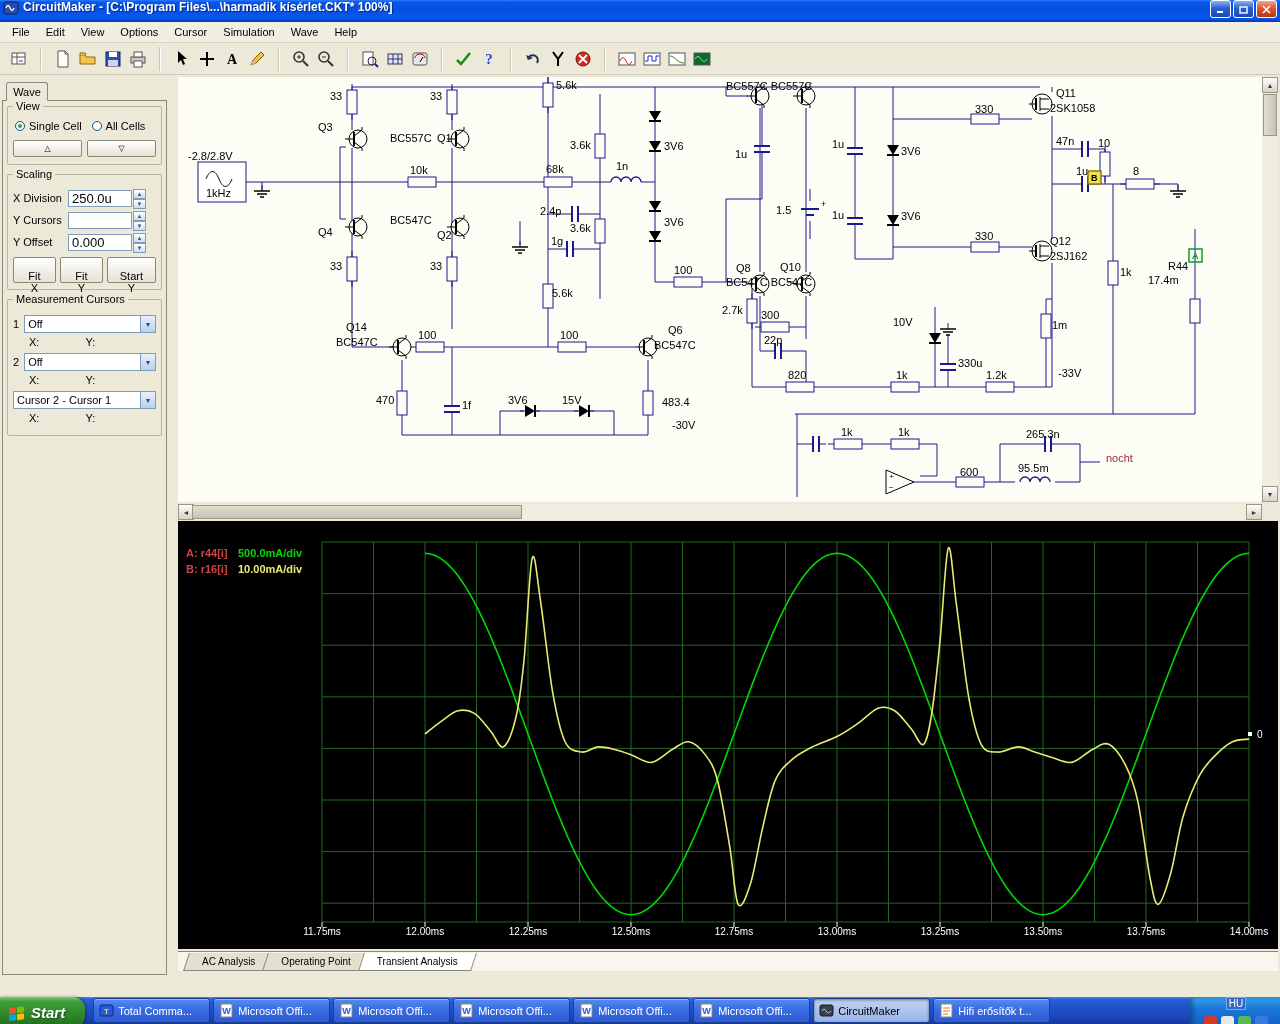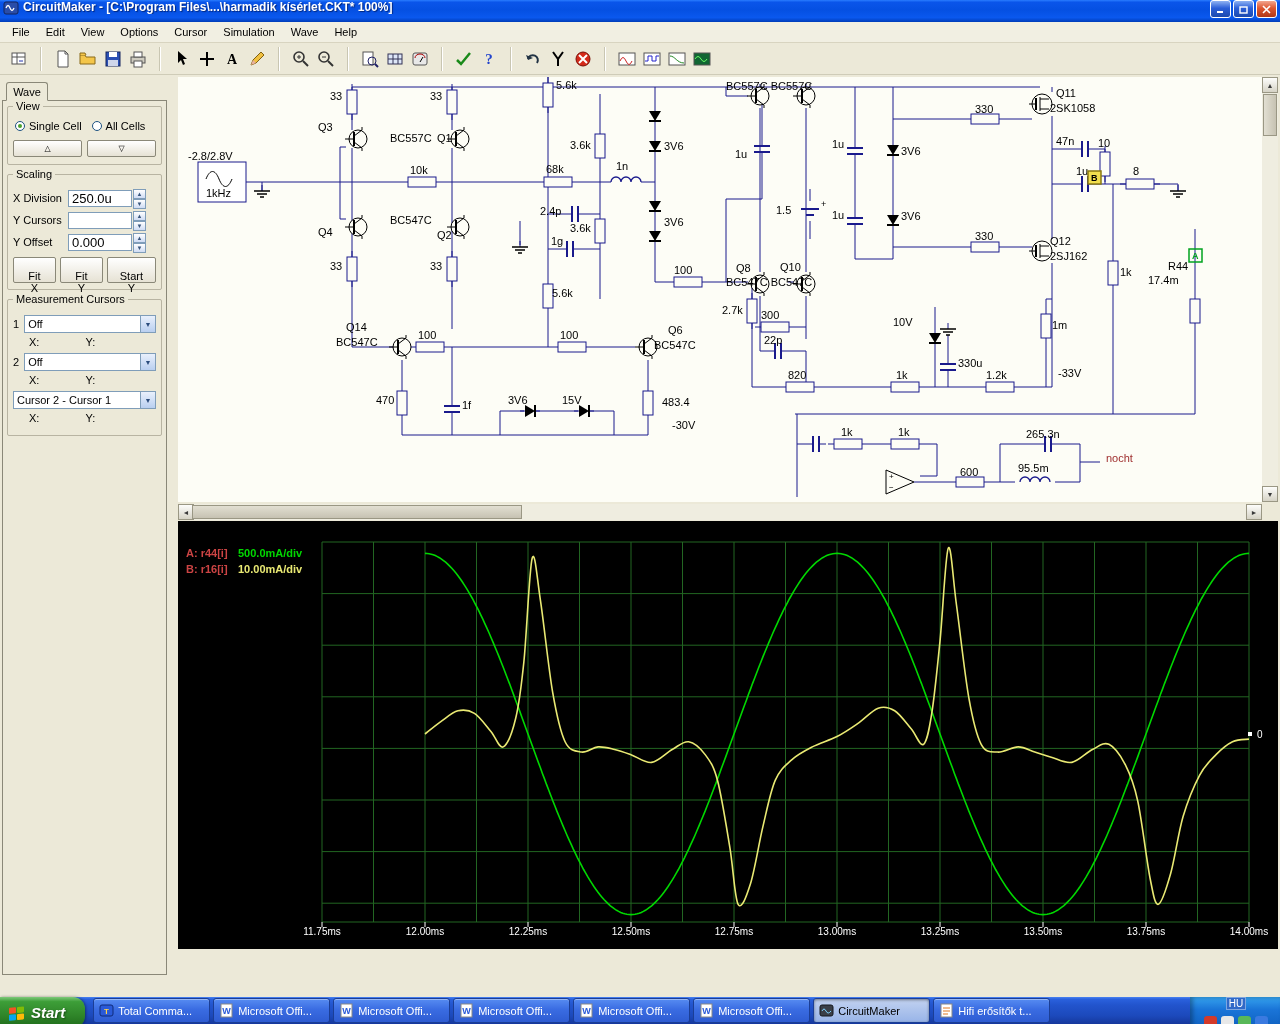--- a/index.html
+++ b/index.html
@@ -1018,20 +1018,25 @@
           <text x="1249" y="936" font-size="10" fill="#fff" text-anchor="middle">14.00ms</text>
           <rect x="1248" y="733" width="4" height="4" fill="#fff"></rect>
           <text x="1257" y="739" font-size="10" fill="#fff">0</text>
           <polyline points="425.0,554.4 427.1,554.5 429.1,554.8 431.2,555.2 433.2,555.8 435.3,556.6 437.4,557.6 439.4,558.7 441.5,560.1 443.5,561.6 445.6,563.2 447.7,565.1 449.7,567.1 451.8,569.3 453.8,571.6 455.9,574.1 458.0,576.7 460.0,579.5 462.1,582.5 464.1,585.6 466.2,588.9 468.3,592.3 470.3,595.8 472.4,599.5 474.4,603.3 476.5,607.3 478.6,611.4 480.6,615.6 482.7,619.9 484.7,624.3 486.8,628.8 488.9,633.5 490.9,638.2 493.0,643.1 495.0,648.0 497.1,653.0 499.2,658.1 501.2,663.3 503.3,668.5 505.3,673.8 507.4,679.2 509.5,684.6 511.5,690.1 513.6,695.6 515.6,701.2 517.7,706.7 519.8,712.4 521.8,718.0 523.9,723.7 525.9,729.3 528.0,735.0 530.1,740.7 532.1,746.3 534.2,752.0 536.2,757.6 538.3,763.3 540.4,768.8 542.4,774.4 544.5,779.9 546.5,785.4 548.6,790.8 550.7,796.2 552.7,801.5 554.8,806.7 556.8,811.9 558.9,817.0 561.0,822.0 563.0,826.9 565.1,831.8 567.1,836.5 569.2,841.2 571.3,845.7 573.3,850.1 575.4,854.4 577.4,858.6 579.5,862.7 581.6,866.7 583.6,870.5 585.7,874.2 587.7,877.7 589.8,881.1 591.9,884.4 593.9,887.5 596.0,890.5 598.0,893.3 600.1,895.9 602.2,898.4 604.2,900.7 606.3,902.9 608.3,904.9 610.4,906.8 612.5,908.4 614.5,909.9 616.6,911.3 618.6,912.4 620.7,913.4 622.8,914.2 624.8,914.8 626.9,915.2 628.9,915.5 631.0,915.6 633.1,915.5 635.1,915.2 637.2,914.8 639.2,914.2 641.3,913.4 643.4,912.4 645.4,911.3 647.5,909.9 649.5,908.4 651.6,906.8 653.7,904.9 655.7,902.9 657.8,900.7 659.8,898.4 661.9,895.9 664.0,893.3 666.0,890.5 668.1,887.5 670.1,884.4 672.2,881.1 674.3,877.7 676.3,874.2 678.4,870.5 680.4,866.7 682.5,862.7 684.6,858.6 686.6,854.4 688.7,850.1 690.7,845.7 692.8,841.2 694.9,836.5 696.9,831.8 699.0,826.9 701.0,822.0 703.1,817.0 705.2,811.9 707.2,806.7 709.3,801.5 711.3,796.2 713.4,790.8 715.5,785.4 717.5,779.9 719.6,774.4 721.6,768.8 723.7,763.3 725.8,757.6 727.8,752.0 729.9,746.3 731.9,740.7 734.0,735.0 736.1,729.3 738.1,723.7 740.2,718.0 742.2,712.4 744.3,706.7 746.4,701.2 748.4,695.6 750.5,690.1 752.5,684.6 754.6,679.2 756.7,673.8 758.7,668.5 760.8,663.3 762.8,658.1 764.9,653.0 767.0,648.0 769.0,643.1 771.1,638.2 773.1,633.5 775.2,628.8 777.3,624.3 779.3,619.9 781.4,615.6 783.4,611.4 785.5,607.3 787.6,603.3 789.6,599.5 791.7,595.8 793.7,592.3 795.8,588.9 797.9,585.6 799.9,582.5 802.0,579.5 804.0,576.7 806.1,574.1 808.2,571.6 810.2,569.3 812.3,567.1 814.3,565.1 816.4,563.2 818.5,561.6 820.5,560.1 822.6,558.7 824.6,557.6 826.7,556.6 828.8,555.8 830.8,555.2 832.9,554.8 834.9,554.5 837.0,554.4 839.1,554.5 841.1,554.8 843.2,555.2 845.2,555.8 847.3,556.6 849.4,557.6 851.4,558.7 853.5,560.1 855.5,561.6 857.6,563.2 859.7,565.1 861.7,567.1 863.8,569.3 865.8,571.6 867.9,574.1 870.0,576.7 872.0,579.5 874.1,582.5 876.1,585.6 878.2,588.9 880.3,592.3 882.3,595.8 884.4,599.5 886.4,603.3 888.5,607.3 890.6,611.4 892.6,615.6 894.7,619.9 896.7,624.3 898.8,628.8 900.9,633.5 902.9,638.2 905.0,643.1 907.0,648.0 909.1,653.0 911.2,658.1 913.2,663.3 915.3,668.5 917.3,673.8 919.4,679.2 921.5,684.6 923.5,690.1 925.6,695.6 927.6,701.2 929.7,706.7 931.8,712.4 933.8,718.0 935.9,723.7 937.9,729.3 940.0,735.0 942.1,740.7 944.1,746.3 946.2,752.0 948.2,757.6 950.3,763.3 952.4,768.8 954.4,774.4 956.5,779.9 958.5,785.4 960.6,790.8 962.7,796.2 964.7,801.5 966.8,806.7 968.8,811.9 970.9,817.0 973.0,822.0 975.0,826.9 977.1,831.8 979.1,836.5 981.2,841.2 983.3,845.7 985.3,850.1 987.4,854.4 989.4,858.6 991.5,862.7 993.6,866.7 995.6,870.5 997.7,874.2 999.7,877.7 1001.8,881.1 1003.9,884.4 1005.9,887.5 1008.0,890.5 1010.0,893.3 1012.1,895.9 1014.2,898.4 1016.2,900.7 1018.3,902.9 1020.3,904.9 1022.4,906.8 1024.5,908.4 1026.5,909.9 1028.6,911.3 1030.6,912.4 1032.7,913.4 1034.8,914.2 1036.8,914.8 1038.9,915.2 1040.9,915.5 1043.0,915.6 1045.1,915.5 1047.1,915.2 1049.2,914.8 1051.2,914.2 1053.3,913.4 1055.4,912.4 1057.4,911.3 1059.5,909.9 1061.5,908.4 1063.6,906.8 1065.7,904.9 1067.7,902.9 1069.8,900.7 1071.8,898.4 1073.9,895.9 1076.0,893.3 1078.0,890.5 1080.1,887.5 1082.1,884.4 1084.2,881.1 1086.3,877.7 1088.3,874.2 1090.4,870.5 1092.4,866.7 1094.5,862.7 1096.6,858.6 1098.6,854.4 1100.7,850.1 1102.7,845.7 1104.8,841.2 1106.9,836.5 1108.9,831.8 1111.0,826.9 1113.0,822.0 1115.1,817.0 1117.2,811.9 1119.2,806.7 1121.3,801.5 1123.3,796.2 1125.4,790.8 1127.5,785.4 1129.5,779.9 1131.6,774.4 1133.6,768.8 1135.7,763.3 1137.8,757.6 1139.8,752.0 1141.9,746.3 1143.9,740.7 1146.0,735.0 1148.1,729.3 1150.1,723.7 1152.2,718.0 1154.2,712.4 1156.3,706.7 1158.4,701.2 1160.4,695.6 1162.5,690.1 1164.5,684.6 1166.6,679.2 1168.7,673.8 1170.7,668.5 1172.8,663.3 1174.8,658.1 1176.9,653.0 1179.0,648.0 1181.0,643.1 1183.1,638.2 1185.1,633.5 1187.2,628.8 1189.3,624.3 1191.3,619.9 1193.4,615.6 1195.4,611.4 1197.5,607.3 1199.6,603.3 1201.6,599.5 1203.7,595.8 1205.7,592.3 1207.8,588.9 1209.9,585.6 1211.9,582.5 1214.0,579.5 1216.0,576.7 1218.1,574.1 1220.2,571.6 1222.2,569.3 1224.3,567.1 1226.3,565.1 1228.4,563.2 1230.5,561.6 1232.5,560.1 1234.6,558.7 1236.6,557.6 1238.7,556.6 1240.8,555.8 1242.8,555.2 1244.9,554.8 1246.9,554.5 1249.0,554.4" fill="none" stroke="#00d800" stroke-width="1.6" clip-path="url(#plotclip)"></polyline>
           <path d="M425,735C427.7466666666666,732.85 435.9866666666663,725.97 441.4799999999996,722.1C446.97333333333296,718.23 452.4666666666667,713.0699999999999 457.96000000000004,711.78C463.4533333333334,710.49 468.9466666666663,710.9200000000001 474.43999999999966,714.36C479.933333333333,717.8 486.1133333333334,726.8299999999999 490.9200000000001,732.42C495.72666666666674,738.01 499.15999999999974,750.05 503.2799999999998,747.9C507.39999999999986,745.75 512.2066666666669,733.71 515.6400000000003,719.52C519.0733333333337,705.3299999999999 521.1333333333336,689.42 523.8800000000001,662.76C526.6266666666667,636.1 529.3733333333333,569.8799999999999 532.1199999999999,559.56C534.8666666666664,549.24 536.9266666666663,578.48 540.3599999999997,600.84C543.7933333333331,623.2 548.6000000000003,670.07 552.7200000000003,693.72C556.8400000000003,717.37 560.2733333333332,732.85 565.0799999999999,742.74C569.8866666666667,752.63 576.0666666666671,752.1999999999999 581.5600000000004,753.06C587.0533333333337,753.92 592.5466666666666,748.3299999999999 598.04,747.9C603.5333333333333,747.47 609.026666666667,749.19 614.5200000000003,750.48C620.0133333333337,751.77 624.82,753.49 631,755.64C637.18,757.79 644.7333333333336,764.24 651.6000000000003,763.38C658.4666666666669,762.52 666.0199999999998,753.9200000000001 672.1999999999998,750.48C678.3799999999999,747.04 683.186666666667,741.88 688.6800000000003,742.74C694.1733333333336,743.6 700.3533333333332,749.1899999999999 705.1599999999999,755.64C709.9666666666665,762.09 713.4000000000003,765.96 717.5200000000003,781.44C721.6400000000003,796.9200000000001 726.4466666666668,827.88 729.8800000000001,848.52C733.3133333333334,869.16 734.6866666666666,899.26 738.1199999999999,905.28C741.5533333333332,911.3 746.3599999999997,897.54 750.4799999999997,884.64C754.5999999999997,871.74 758.7200000000001,845.0799999999999 762.8400000000001,827.88C766.9600000000002,810.6800000000001 770.3933333333331,792.6200000000001 775.1999999999998,781.44C780.0066666666665,770.26 785.5000000000003,766.39 791.6800000000003,760.8C797.8600000000002,755.2099999999999 804.7266666666665,751.77 812.2799999999997,747.9C819.833333333333,744.03 829.4466666666666,741.45 837,737.58C844.5533333333334,733.71 850.7333333333336,729.41 857.6000000000003,724.68C864.4666666666669,719.9499999999999 872.02,711.35 878.1999999999999,709.2C884.3799999999999,707.0500000000001 889.1866666666668,708.3399999999999 894.6800000000002,711.78C900.1733333333335,715.22 906.3533333333331,724.25 911.1599999999999,729.84C915.9666666666666,735.4300000000001 920.0866666666669,747.9000000000001 923.5200000000003,745.32C926.9533333333337,742.74 929.0133333333335,731.5600000000001 931.7600000000002,714.36C934.5066666666669,697.16 937.2533333333334,669.64 940,642.12C942.7466666666666,614.6 945.4933333333331,555.26 948.2399999999998,549.24C950.9866666666665,543.22 953.0466666666663,581.06 956.4799999999997,606C959.9133333333331,630.94 964.7200000000001,675.66 968.8400000000001,698.88C972.9600000000002,722.1 976.3933333333331,736.2900000000001 981.1999999999998,745.32C986.0066666666665,754.35 991.5000000000003,752.63 997.6800000000003,753.06C1003.8600000000002,753.4899999999999 1012.0999999999998,747.9 1018.2799999999997,747.9C1024.4599999999998,747.9 1029.2666666666669,751.3399999999999 1034.7600000000002,753.06C1040.2533333333336,754.78 1045.0599999999997,756.5 1051.2399999999998,758.22C1057.4199999999998,759.94 1064.9733333333336,764.67 1071.8400000000001,763.38C1078.7066666666667,762.09 1086.2599999999995,753.49 1092.4399999999996,750.48C1098.6199999999997,747.47 1103.4266666666667,742.74 1108.92,745.32C1114.4133333333334,747.9000000000001 1120.593333333333,756.5 1125.3999999999996,765.96C1130.2066666666663,775.4200000000001 1133.64,783.1600000000001 1137.7600000000002,802.08C1141.8800000000003,821 1146.6866666666667,862.28 1150.12,879.48C1153.553333333333,896.6800000000001 1154.9266666666663,906.14 1158.3599999999997,905.28C1161.793333333333,904.42 1166.6000000000001,888.94 1170.7200000000003,874.32C1174.8400000000004,859.7 1178.2733333333333,833.9 1183.08,817.56C1187.8866666666665,801.2199999999999 1194.066666666667,786.5999999999999 1199.5600000000004,776.28C1205.0533333333337,765.96 1210.5466666666666,761.23 1216.04,755.64C1221.5333333333333,750.05 1227.026666666667,745.32 1232.5200000000004,742.74C1238.0133333333338,740.16 1246.2533333333333,740.5899999999999 1249,740.16" fill="none" stroke="#e9e973" stroke-width="1.6" clip-path="url(#plotclip)"></path>
           <text x="186" y="558" font-size="11" font-weight="bold" fill="#cc4444">A: r44[i]</text>
           <text x="238" y="558" font-size="11" font-weight="bold" fill="#00d800">500.0mA/div</text>
           <text x="186" y="574" font-size="11" font-weight="bold" fill="#cc4444">B: r16[i]</text>
           <text x="238" y="574" font-size="11" font-weight="bold" fill="#e9e973">10.00mA/div</text>
         </svg>
+      <div class="sheet-tabs" id="sheettabs">
+          <div class="sheet-tab"><span>AC Analysis</span></div>
+          <div class="sheet-tab"><span>Operating Point</span></div>
+          <div class="sheet-tab active"><span>Transient Analysis</span></div>
+        </div>
     </div>
   </div>
 </div>
 
 <div class="taskbar">
   <button class="start">
     <span style="display:flex">
       <svg width="18" height="16" viewBox="0 0 18 16">
           <g transform="skewY(-6)">
             <rect x="1" y="3" width="7" height="6" rx="1" fill="#f35325"></rect>

